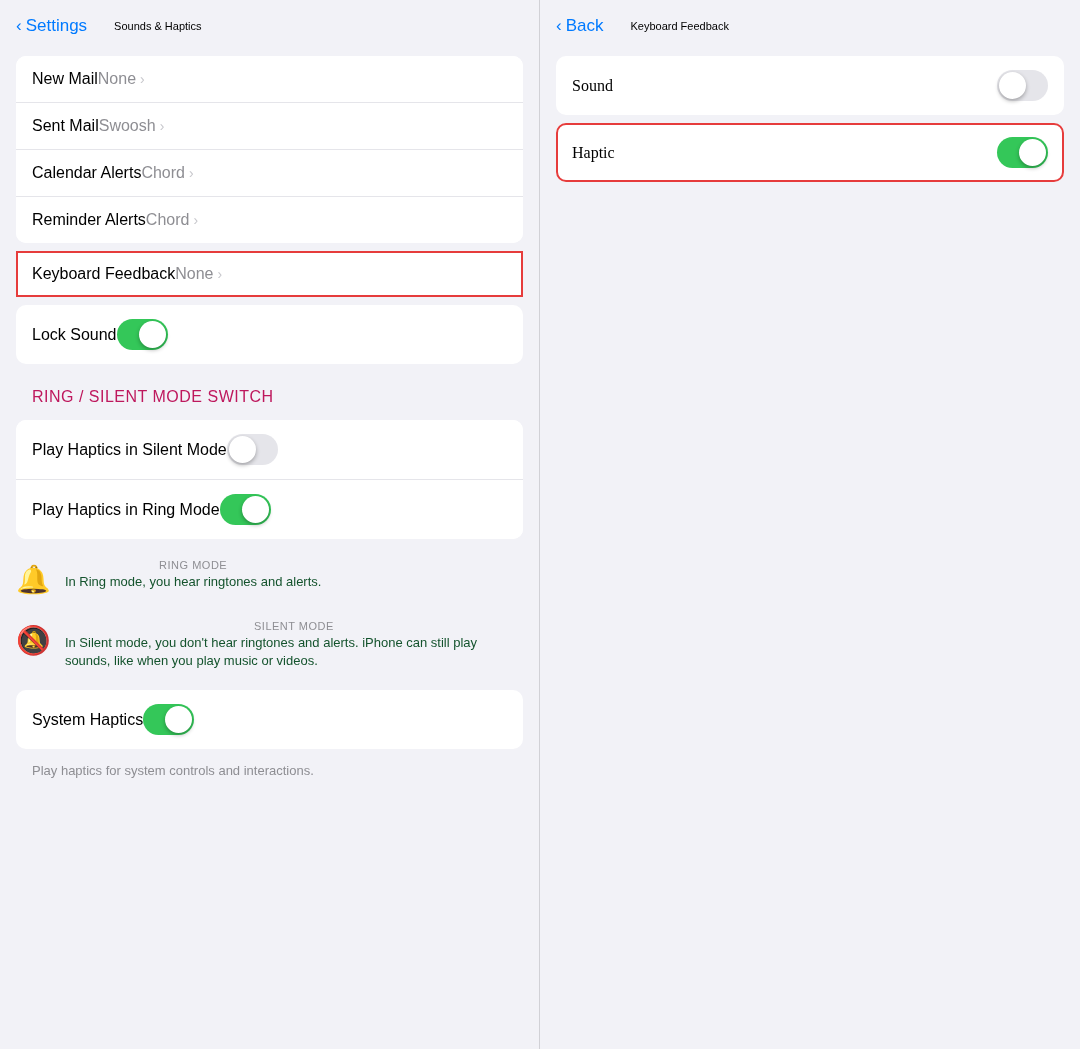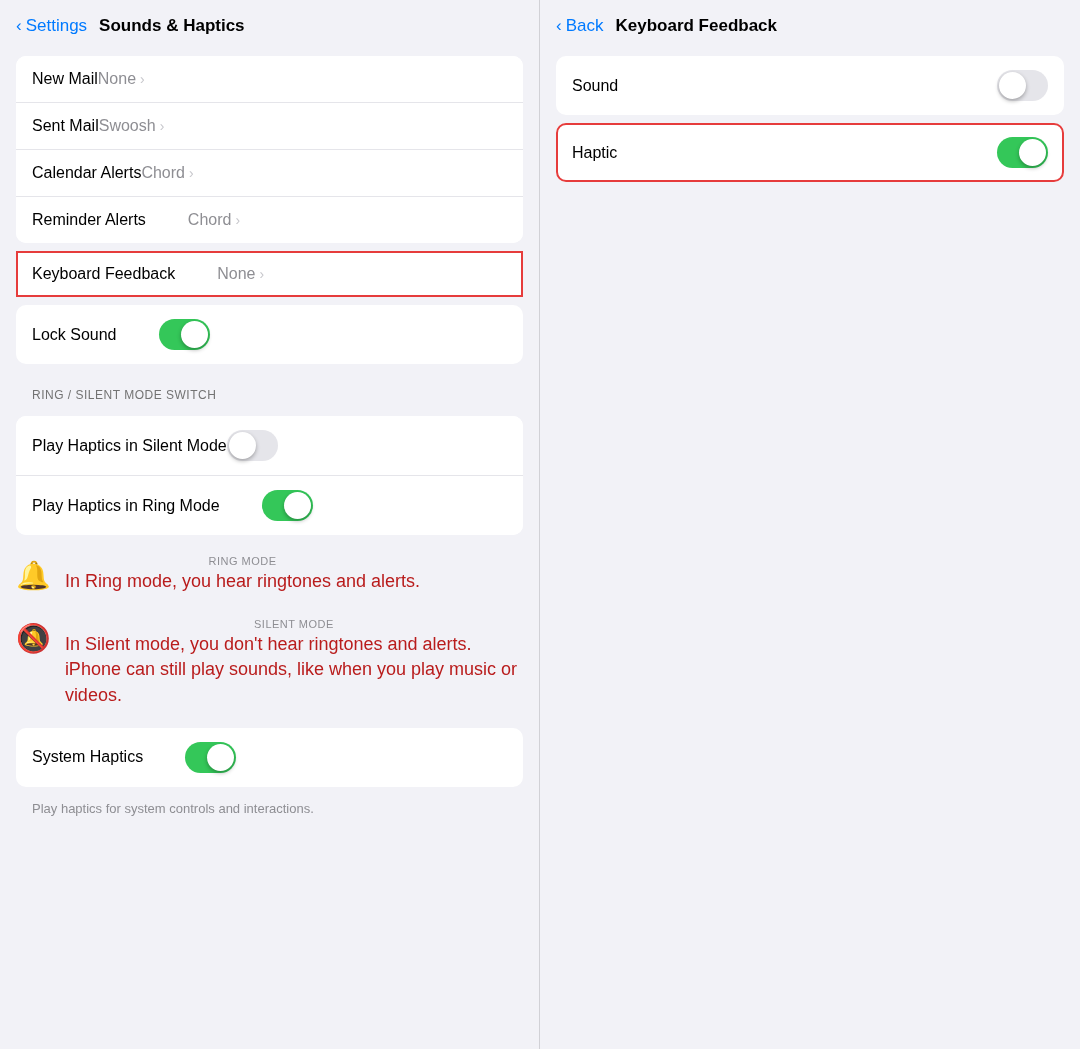--- a/index.html
+++ b/index.html
@@ -31,45 +31,44 @@
       font-size: 17px;
       display: flex;
       align-items: center;
       gap: 4px;
       cursor: pointer;
       background: none;
       border: none;
     }
 
     .nav-title {
-      font-size: 17px;
-      font-weight: 700;
+      font-size: 11px;
+      font-weight: 400;
       color: #000;
-      margin-left: 12px;
+      margin-left: 27px;
     }
 
     .section-group {
       background: #fff;
       border-radius: 10px;
       margin: 8px 16px;
       overflow: hidden;
     }
 
     .setting-row {
       display: flex;
       align-items: center;
       padding: 14px 16px;
       border-bottom: 1px solid #e5e5ea;
       background: #fff;
       cursor: pointer;
     }
 
     .setting-row:last-child {
       border-bottom: none;
-      gap: 42px;
     }
 
     .setting-label {
       font-size: 16px;
       color: #000;
     }
 
     .setting-value {
       display: flex;
       align-items: center;
@@ -114,22 +113,22 @@
 
     .toggle-switch.on .toggle-knob {
       left: 22px;
     }
 
     .toggle-switch.off .toggle-knob {
       left: 2px;
     }
 
     .section-header-label {
-      font-size: 12px;
-      color: #737373;
+      font-size: 16px;
+      color: #be185d;
       text-transform: uppercase;
       letter-spacing: 0.5px;
       padding: 16px 32px 6px 32px;
     }
 
     
     .highlighted-row {
       outline: 2px solid #e63c3c;
       outline-offset: -2px;
       border-radius: 0;
@@ -157,22 +156,22 @@
 
     .mode-title {
       font-size: 11px;
       color: #8e8e93;
       text-transform: uppercase;
       letter-spacing: 0.5px;
       margin-bottom: 2px;
     }
 
     .mode-desc {
-      font-size: 18px;
-      color: #b91c1c;
+      font-size: 13px;
+      color: #14532d;
       line-height: 1.4;
     }
 
     
     .right-panel {
       width: 540px;
       background-color: #f2f2f7;
       padding: 0;
     }
 
@@ -181,20 +180,21 @@
       align-items: center;
       padding: 16px 20px 12px 16px;
       background-color: #f2f2f7;
     }
 
     .right-section-group {
       background: #0f766e;
       border-radius: 10px;
       margin: 8px 16px;
       overflow: hidden;
+      font-family: Liberation Serif, serif;
     }
 
     .right-setting-row {
       display: flex;
       align-items: center;
       justify-content: space-between;
       padding: 14px 16px;
       border-bottom: 1px solid #e5e5ea;
       background: #fff;
     }

